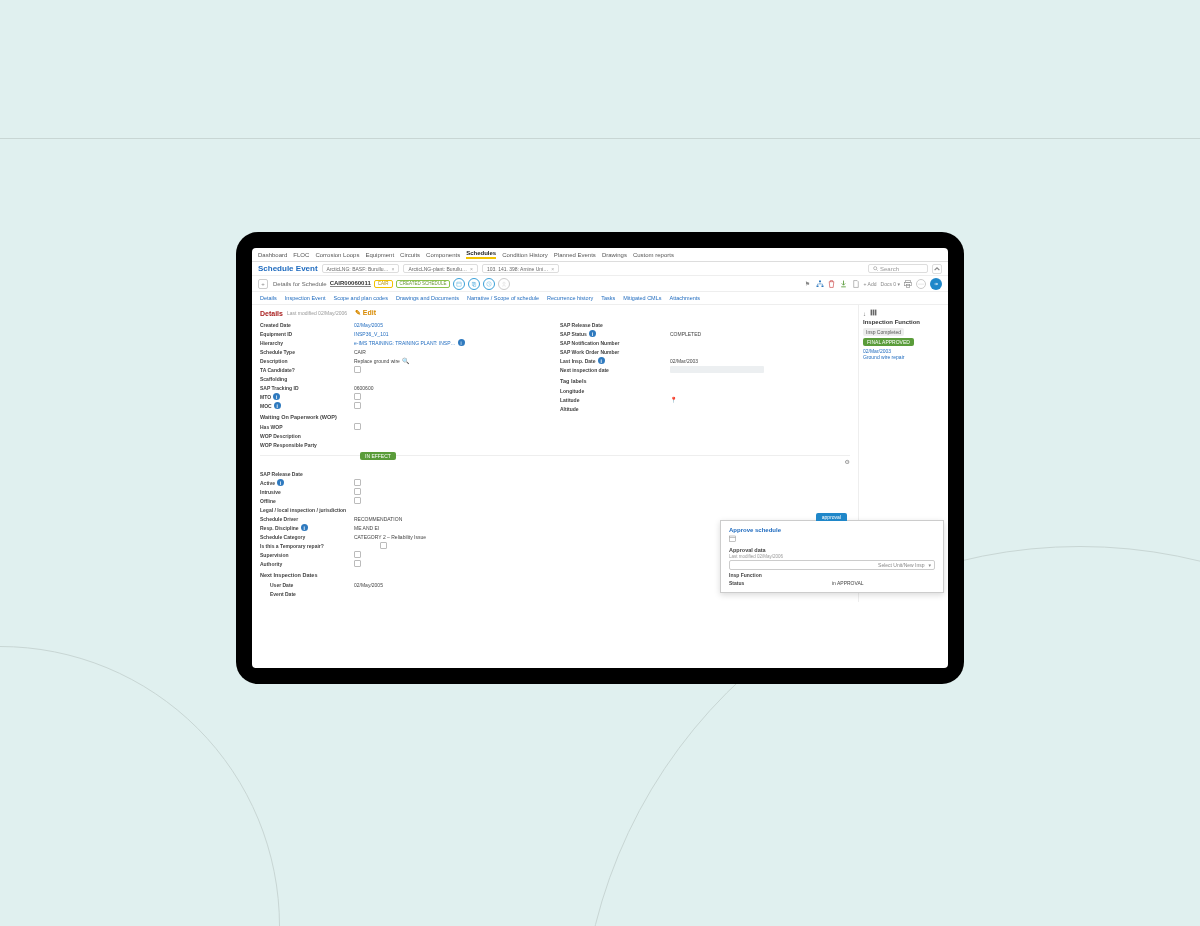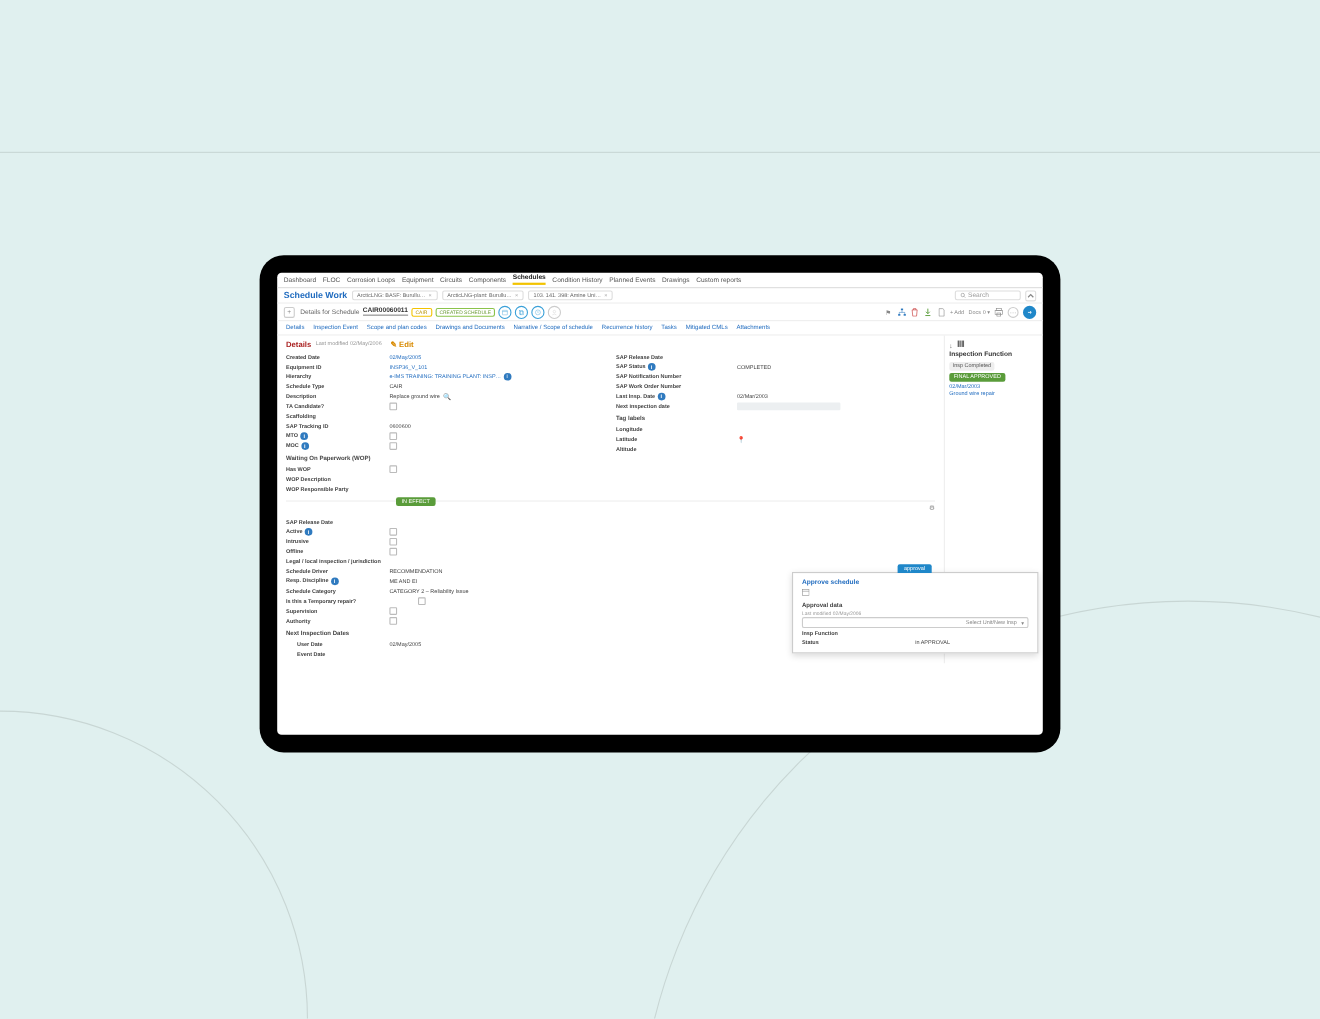--- a/index.html
+++ b/index.html
@@ -202,21 +202,21 @@
       <span>Circuits</span>
       <span>Components</span>
       <span class="active">Schedules</span>
       <span>Condition History</span>
       <span>Planned Events</span>
       <span>Drawings</span>
       <span>Custom reports</span>
     </div>
 
     <div class="titlebar">
-      <span class="title">Schedule Work</span>
+      <span class="title">Schedule Event</span>
       <span class="crumb">
           <span>ArcticLNG: BASF: Burullu…</span>
           <span class="x">×</span>
         </span>
       <span class="crumb">
           <span>ArcticLNG-plant: Burullu…</span>
           <span class="x">×</span>
         </span>
       <span class="crumb">
           <span>103. 141. 398: Amine Uni…</span>

